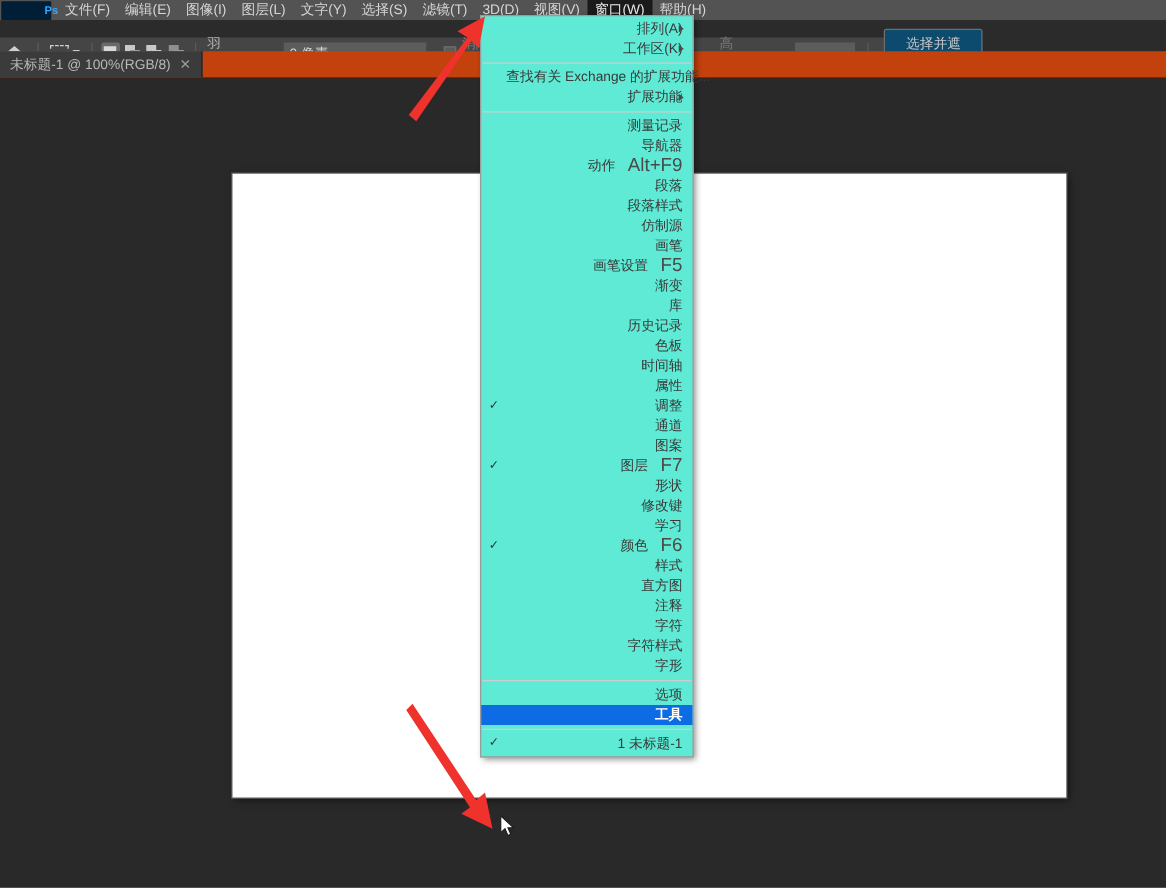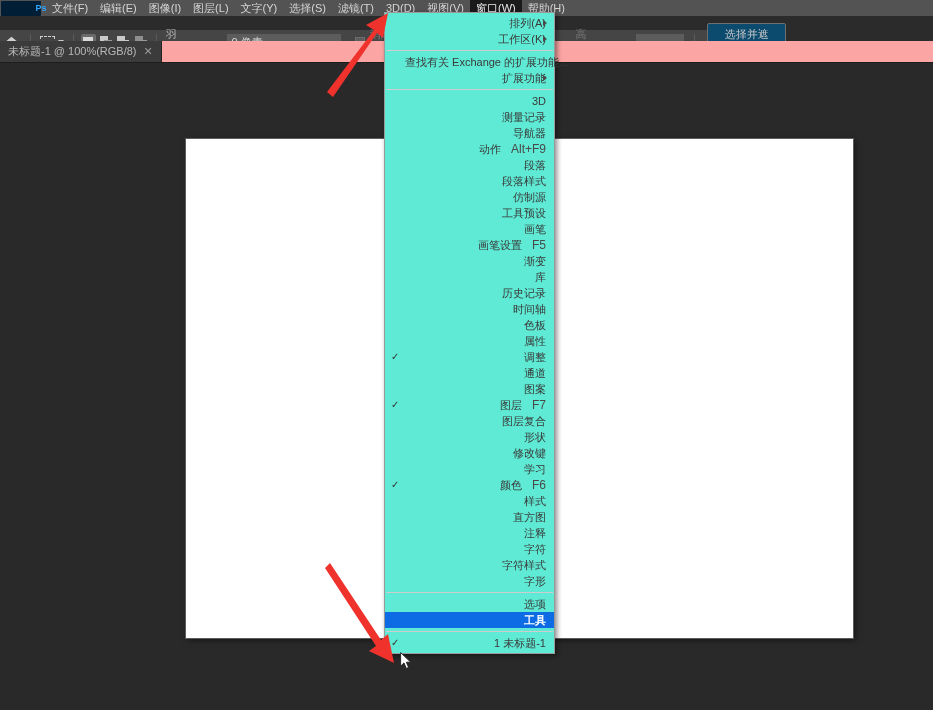--- a/index.html
+++ b/index.html
@@ -81,21 +81,21 @@
   }
   .ob-dim { color:#7b7b7b; }
   .ob-mainbtn {
     border:1px solid #6e6e6e; background:#0c4a6e; color:#c9c9c9;
     font-size:11px; padding:3px 9px; border-radius:2px; font-family:inherit;
   }
 
   
   .tabbar {
     position:absolute; left:0; top:41px; width:933px; height:22px;
-    background:#fca5a5; border-bottom:1px solid #1d1d1d;
+    background:#c2410c; border-bottom:1px solid #1d1d1d;
     display:flex; align-items:stretch;
   }
   .doctab {
     background:#3b3b3b; color:#b8b8b8; font-size:11px;
     display:flex; align-items:center; gap:7px;
     padding:0 8px; border-right:1px solid #232323;
   }
   .doctab .close { color:#9a9a9a; font-size:11px; }
 
   
@@ -117,21 +117,21 @@
     font-size:11px; color:#3a3a3a;
     padding:2px 0;
     text-align:right;
   }
   .mi {
     position:relative; height:16px; line-height:16px;
     padding-left:20px; padding-right:8px;
     display:flex; align-items:center; white-space:nowrap;
   }
   .mi .txt { flex:1 1 auto; }
-  .mi .accel { color:#4a4a4a; font-size:12px; padding-left:10px; }
+  .mi .accel { color:#4a4a4a; font-size:15px; padding-left:10px; }
   .mi .tick {
     position:absolute; left:6px; top:0; height:16px; line-height:16px;
     font-size:10px; color:#333;
   }
   .mi .submenu-arrow {
     position:absolute; right:7px; top:5px;
     width:0;height:0;
     border-top:3.5px solid transparent;border-bottom:3.5px solid transparent;
     border-left:4.5px solid #4a4a4a;
   }
@@ -241,86 +241,77 @@
       <div class="mi-sep"></div>
       <div class="mi">
         <span class="txt">查找有关 Exchange 的扩展功能...</span>
       </div>
       <div class="mi">
         <span class="txt">扩展功能</span>
         <span class="submenu-arrow"></span>
       </div>
       <div class="mi-sep"></div>
       <div class="mi">
-        <span class="txt">3D</span>
-      </div>
-      <div class="mi">
         <span class="txt">测量记录</span>
       </div>
       <div class="mi">
         <span class="txt">导航器</span>
       </div>
       <div class="mi">
         <span class="txt">动作</span>
         <span class="accel">Alt+F9</span>
       </div>
       <div class="mi">
         <span class="txt">段落</span>
       </div>
       <div class="mi">
         <span class="txt">段落样式</span>
       </div>
       <div class="mi">
         <span class="txt">仿制源</span>
       </div>
       <div class="mi">
-        <span class="txt">工具预设</span>
-      </div>
-      <div class="mi">
         <span class="txt">画笔</span>
       </div>
       <div class="mi">
         <span class="txt">画笔设置</span>
         <span class="accel">F5</span>
       </div>
       <div class="mi">
         <span class="txt">渐变</span>
       </div>
       <div class="mi">
         <span class="txt">库</span>
       </div>
       <div class="mi">
         <span class="txt">历史记录</span>
       </div>
       <div class="mi">
+        <span class="txt">色板</span>
+      </div>
+      <div class="mi">
         <span class="txt">时间轴</span>
-      </div>
-      <div class="mi">
-        <span class="txt">色板</span>
       </div>
       <div class="mi">
         <span class="txt">属性</span>
       </div>
       <div class="mi">
         <span class="tick">✓</span>
         <span class="txt">调整</span>
       </div>
       <div class="mi">
         <span class="txt">通道</span>
       </div>
       <div class="mi">
         <span class="txt">图案</span>
       </div>
       <div class="mi">
         <span class="tick">✓</span>
         <span class="txt">图层</span>
         <span class="accel">F7</span>
-      </div>
-      <div class="mi">
-        <span class="txt">图层复合</span>
       </div>
       <div class="mi">
         <span class="txt">形状</span>
       </div>
       <div class="mi">
         <span class="txt">修改键</span>
       </div>
       <div class="mi">
         <span class="txt">学习</span>
       </div>

